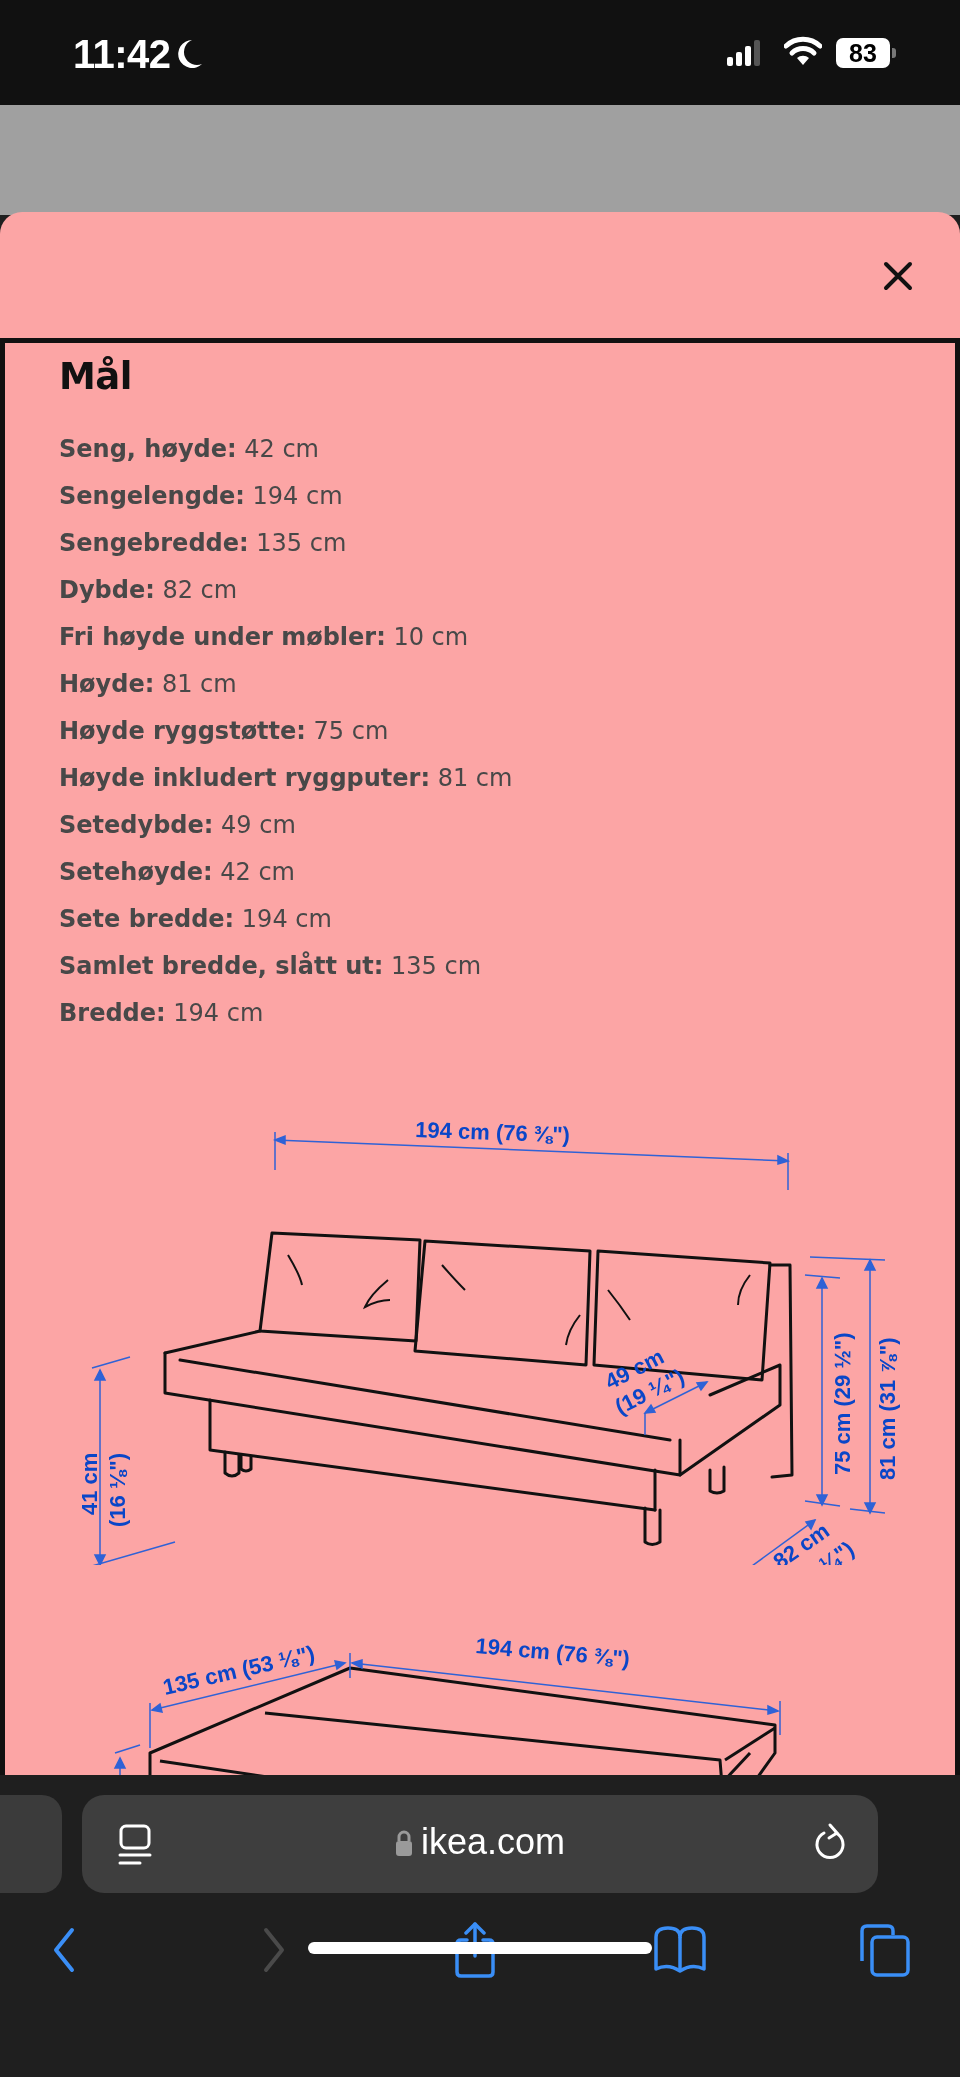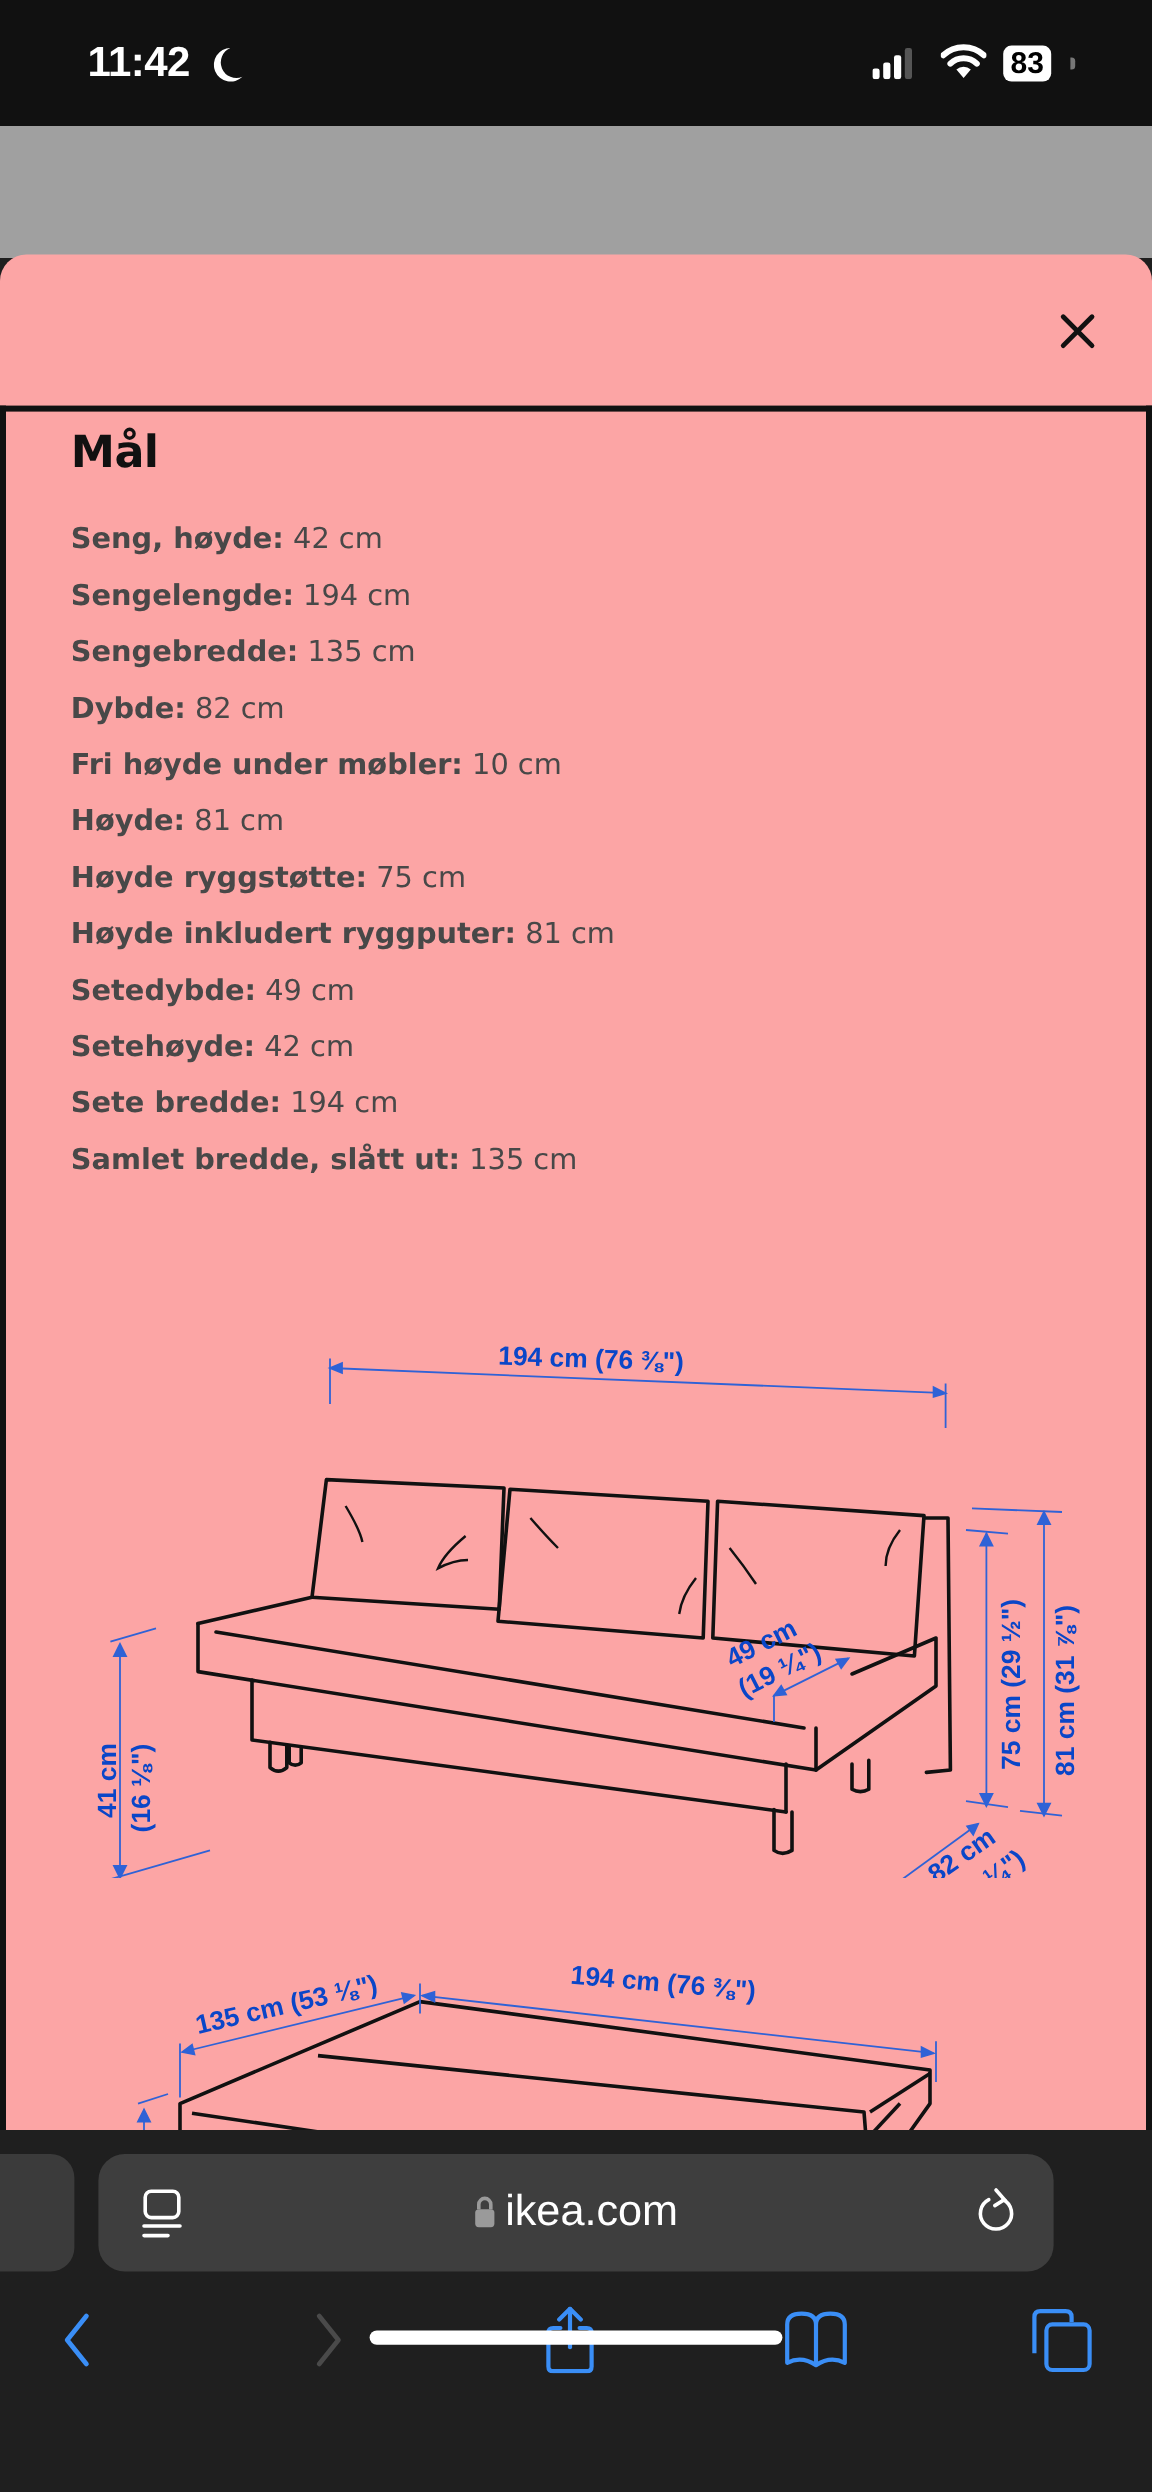--- a/index.html
+++ b/index.html
@@ -1,22 +1,22 @@
 <!DOCTYPE html>
 <html><head>
 <meta charset="utf-8">
 <style>
   html, body { margin:0; padding:0; }
   body { width:960px; height:2077px; position:relative; overflow:hidden; background:#1f1f1f; font-family:"DejaVu Sans", sans-serif; }
   .status-bar { position:absolute; left:0; top:0; width:960px; height:105px; background:#111111; color:#fff; }
-  .status-time { position:absolute; left:73px; top:32px; font-family:"Liberation Sans", sans-serif; font-weight:bold; font-size:35px; letter-spacing:-0.5px; }
+  .status-time { position:absolute; left:73px; top:32px; font-family:"Liberation Sans", sans-serif; font-weight:bold; font-size:40px; letter-spacing:-0.5px; }
   .moon { position:absolute; left:178px; top:38px; }
   .signal { position:absolute; left:727px; top:40px; }
   .wifi { position:absolute; left:784px; top:36px; }
-  .battery { position:absolute; left:836px; top:38px; width:40px; height:30px; background:#fff; border-radius:7px; color:#000; font-family:"Liberation Sans", sans-serif; font-weight:bold; font-size:25px; text-align:center; line-height:30px; }
+  .battery { position:absolute; left:836px; top:38px; width:54px; height:30px; background:#fff; border-radius:7px; color:#000; font-family:"Liberation Sans", sans-serif; font-weight:bold; font-size:25px; text-align:center; line-height:30px; }
   .battery-cap { position:absolute; left:892px; top:48px; width:4px; height:10px; background:#777; border-radius:0 3px 3px 0; }
   .dim-overlay { position:absolute; left:0; top:105px; width:960px; height:110px; background:#a0a0a0; }
   .sheet { position:absolute; left:0; top:212px; width:960px; height:1565px; background:#fca5a5; border-radius:22px 22px 0 0; overflow:hidden; }
   .close-btn { position:absolute; right:38px; top:40px; width:48px; height:48px; }
   .frame { position:absolute; left:0; top:126px; width:960px; height:1440px; border-top:5px solid #111; border-left:5px solid #111; border-right:5px solid #111; box-sizing:border-box; }
   .content { position:absolute; left:54px; top:12px; right:40px; }
   .heading { font-size:37px; font-weight:bold; color:#111; margin:0 0 28px 0; letter-spacing:-0.5px; }
   .spec-list { list-style:none; margin:0; padding:0; }
   .spec-row { font-size:24px; line-height:47px; color:#484848; white-space:nowrap; }
   .spec-label { font-weight:bold; color:#484848; }
@@ -81,20 +81,21 @@
         <li class="spec-row"><span class="spec-label">Sengebredde:</span> <span class="spec-value">135 cm</span></li>
         <li class="spec-row"><span class="spec-label">Dybde:</span> <span class="spec-value">82 cm</span></li>
         <li class="spec-row"><span class="spec-label">Fri høyde under møbler:</span> <span class="spec-value">10 cm</span></li>
         <li class="spec-row"><span class="spec-label">Høyde:</span> <span class="spec-value">81 cm</span></li>
         <li class="spec-row"><span class="spec-label">Høyde ryggstøtte:</span> <span class="spec-value">75 cm</span></li>
         <li class="spec-row"><span class="spec-label">Høyde inkludert ryggputer:</span> <span class="spec-value">81 cm</span></li>
         <li class="spec-row"><span class="spec-label">Setedybde:</span> <span class="spec-value">49 cm</span></li>
         <li class="spec-row"><span class="spec-label">Setehøyde:</span> <span class="spec-value">42 cm</span></li>
         <li class="spec-row"><span class="spec-label">Sete bredde:</span> <span class="spec-value">194 cm</span></li>
         <li class="spec-row"><span class="spec-label">Samlet bredde, slått ut:</span> <span class="spec-value">135 cm</span></li>
+        <li class="spec-row"><span class="spec-label">Bredde:</span> <span class="spec-value">194 cm</span></li>
       </ul>
     </div>
 
     <svg class="drawing" style="top:752px;" width="950" height="470" viewBox="0 0 950 470">
       <g fill="none" stroke="#111" stroke-width="3" stroke-linejoin="round" stroke-linecap="round">
 
         <path d="M262 138 L410 145 L406 246 L250 236 Z"></path>
         <path d="M415 146 L580 156 L576 270 L405 256 Z"></path>
         <path d="M588 156 L760 168 L752 285 L584 270 Z"></path>
 

